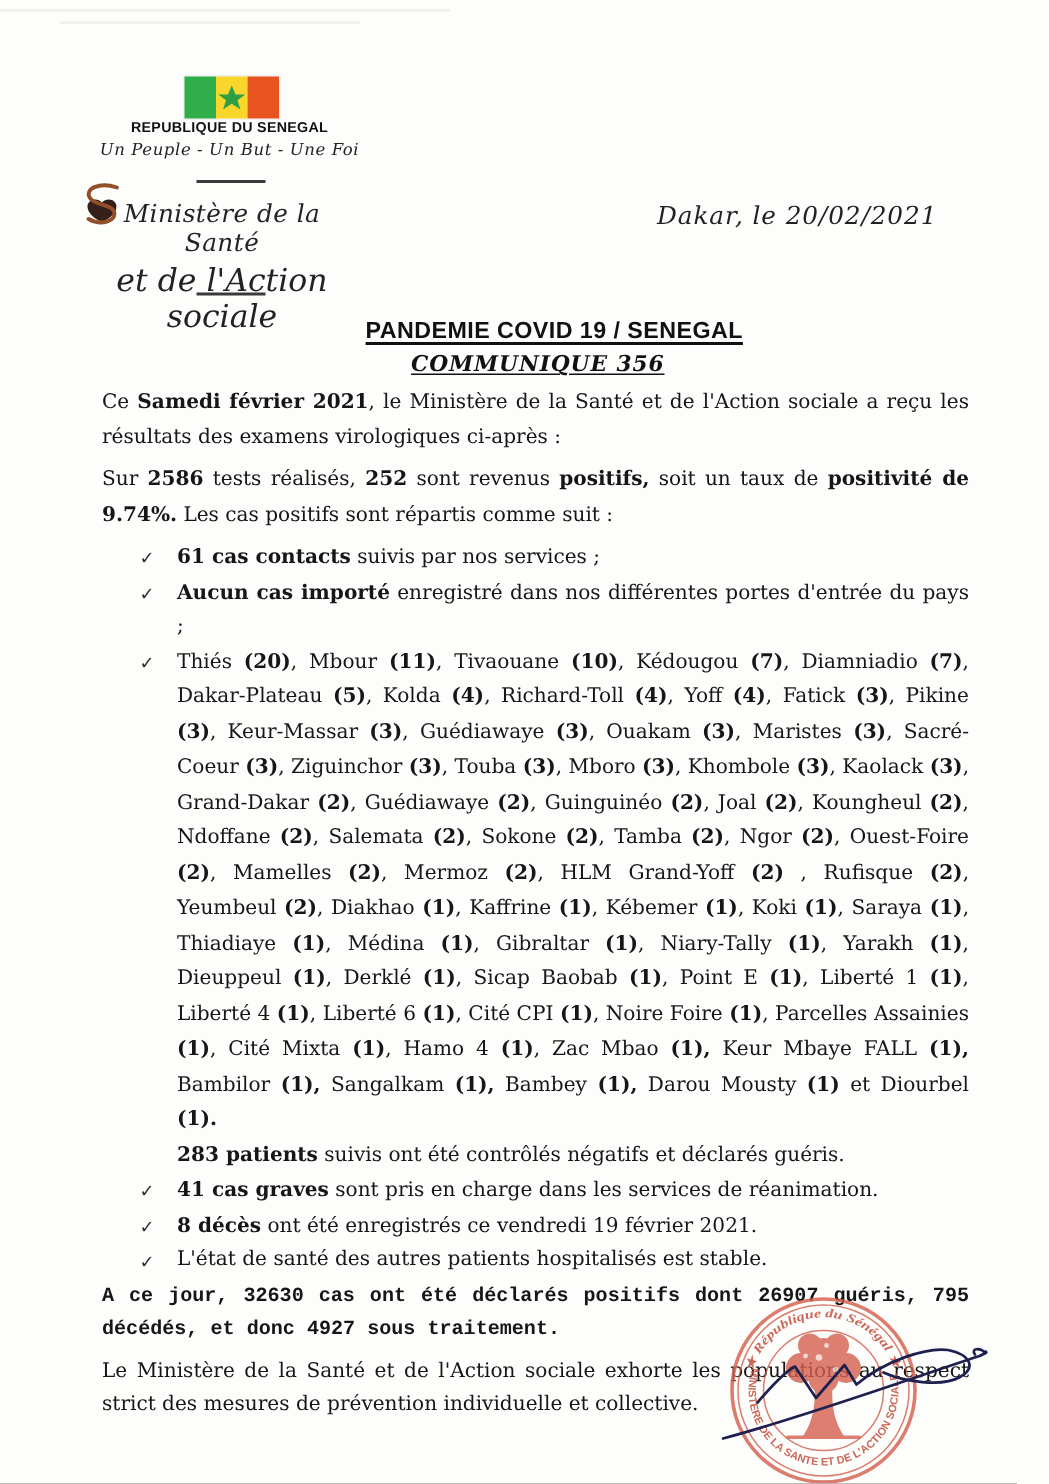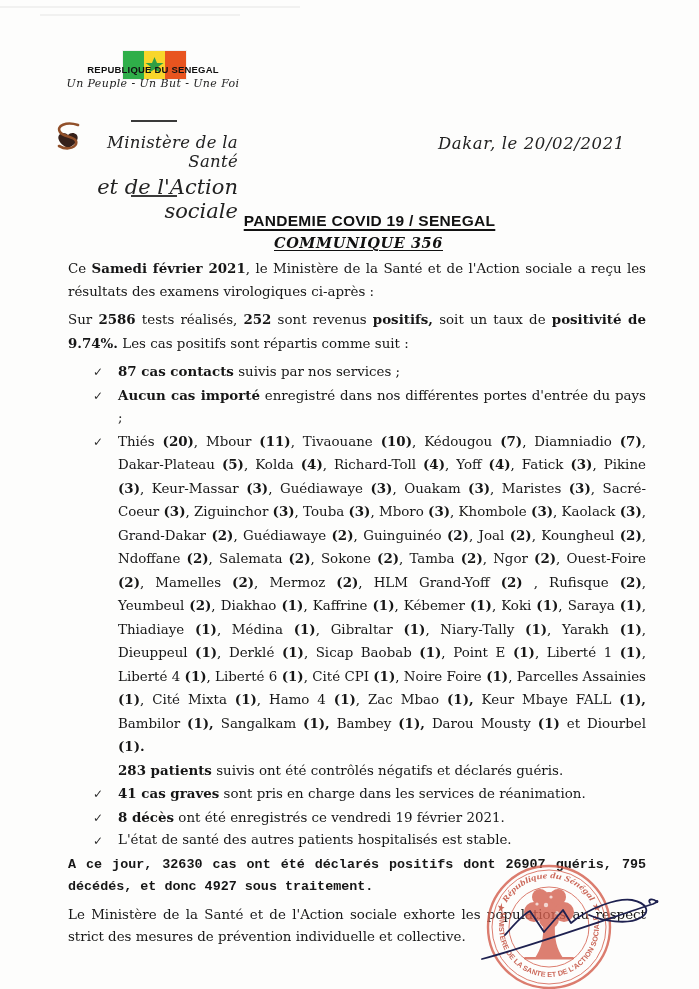--- a/index.html
+++ b/index.html
@@ -5,28 +5,28 @@
   html,body{margin:0;padding:0;background:#888;}
   .page{position:relative;width:699px;height:989px;margin:0 auto;background:#fdfdfc;
         overflow:hidden;font-family:"DejaVu Serif",serif;color:#1b1b1b;}
   .scan-streak{position:absolute;background:rgba(140,140,140,.10);pointer-events:none;}
 
   
   .flag{position:absolute;left:123px;top:51px;width:63px;height:28px;display:flex;
         box-shadow:0 0 0 1px rgba(0,0,0,0.05);}
   .flag .band{flex:1;height:100%;}
   .flag svg{position:absolute;left:21px;top:5px;}
-  .rep-block{position:absolute;left:58px;top:64px;width:190px;text-align:center;}
+  .rep-block{position:absolute;left:58px;top:80px;width:190px;text-align:center;}
   .republic{font-family:"Liberation Sans",sans-serif;font-weight:bold;font-size:9.5px;
             letter-spacing:.2px;color:#111;}
   .motto{font-style:italic;font-size:11px;margin-top:2px;color:#222;letter-spacing:.4px;}
   .rule{position:absolute;left:131px;width:46px;border-top:2px solid #3a3a3a;height:0;}
   .rule1{top:120px;} .rule2{top:195px;}
   .logo{position:absolute;left:48px;top:121px;}
-  .ministry{position:absolute;left:58px;top:133px;width:180px;text-align:right;
+  .ministry{position:absolute;left:58px;top:133px;width:180px;text-align:center;
             font-style:italic;color:#222;}
   .ministry .l1{font-size:16.5px;letter-spacing:.3px;}
   .ministry .l2{font-size:21px;margin-top:4px;}
   .dateline{position:absolute;left:438px;top:134px;width:220px;font-style:italic;
             font-size:16.5px;letter-spacing:.6px;color:#222;}
 
   
   .title-block{position:absolute;left:0;top:212px;width:699px;text-align:center;}
   .title-main{font-family:"Liberation Sans",sans-serif;font-weight:bold;font-size:15.5px;
               letter-spacing:.3px;color:#111;text-decoration:underline;
@@ -91,21 +91,21 @@
     <div class="title-main">PANDEMIE COVID 19 / SENEGAL</div>
     <div class="title-sub">COMMUNIQUE 356</div>
   </div>
 
   <div class="body">
     <p>Ce <b>Samedi février 2021</b>, le Ministère de la Santé et de l'Action sociale a reçu les résultats des examens virologiques ci-après :</p>
     <p>Sur <b>2586</b> tests réalisés, <b>252</b> sont revenus <b>positifs,</b> soit un taux de <b>positivité de 9.74%.</b> Les cas positifs sont répartis comme suit :</p>
 
     <div class="bullet">
       <span class="check">✓</span>
-      <div class="sub"><b>87 cas contacts</b> suivis par nos services ;</div>
+      <div class="sub"><b>61 cas contacts</b> suivis par nos services ;</div>
     </div>
 
     <div class="bullet">
       <span class="check">✓</span>
       <div class="sub"><b>Aucun cas importé</b> enregistré dans nos différentes portes d'entrée du pays ;</div>
     </div>
 
     <div class="bullet">
       <span class="check">✓</span>
       <div class="sub">Thiés <b>(20)</b>, Mbour <b>(11)</b>, Tivaouane <b>(10)</b>, Kédougou <b>(7)</b>, Diamniadio <b>(7)</b>, Dakar-Plateau <b>(5)</b>, Kolda <b>(4)</b>, Richard-Toll <b>(4)</b>, Yoff <b>(4)</b>, Fatick <b>(3)</b>, Pikine <b>(3)</b>, Keur-Massar <b>(3)</b>, Guédiawaye <b>(3)</b>, Ouakam <b>(3)</b>, Maristes <b>(3)</b>, Sacré-Coeur <b>(3)</b>, Ziguinchor <b>(3)</b>, Touba <b>(3)</b>, Mboro <b>(3)</b>, Khombole <b>(3)</b>, Kaolack <b>(3)</b>, Grand-Dakar <b>(2)</b>, Guédiawaye <b>(2)</b>, Guinguinéo <b>(2)</b>, Joal <b>(2)</b>, Koungheul <b>(2)</b>, Ndoffane <b>(2)</b>, Salemata <b>(2)</b>, Sokone <b>(2)</b>, Tamba <b>(2)</b>, Ngor <b>(2)</b>, Ouest-Foire <b>(2)</b>, Mamelles <b>(2)</b>, Mermoz <b>(2)</b>, HLM Grand-Yoff <b>(2)</b> , Rufisque <b>(2)</b>, Yeumbeul <b>(2)</b>, Diakhao <b>(1)</b>, Kaffrine <b>(1)</b>, Kébemer <b>(1)</b>, Koki <b>(1)</b>, Saraya <b>(1)</b>, Thiadiaye <b>(1)</b>, Médina <b>(1)</b>, Gibraltar <b>(1)</b>, Niary-Tally <b>(1)</b>, Yarakh <b>(1)</b>, Dieuppeul <b>(1)</b>, Derklé <b>(1)</b>, Sicap Baobab <b>(1)</b>, Point E <b>(1)</b>, Liberté 1 <b>(1)</b>, Liberté 4 <b>(1)</b>, Liberté 6 <b>(1)</b>, Cité CPI <b>(1)</b>, Noire Foire <b>(1)</b>, Parcelles Assainies <b>(1)</b>, Cité Mixta <b>(1)</b>, Hamo 4 <b>(1)</b>, Zac Mbao <b>(1),</b> Keur Mbaye FALL <b>(1),</b> Bambilor <b>(1),</b> Sangalkam <b>(1),</b> Bambey <b>(1),</b> Darou Mousty <b>(1)</b> et Diourbel <b>(1).</b></div>

